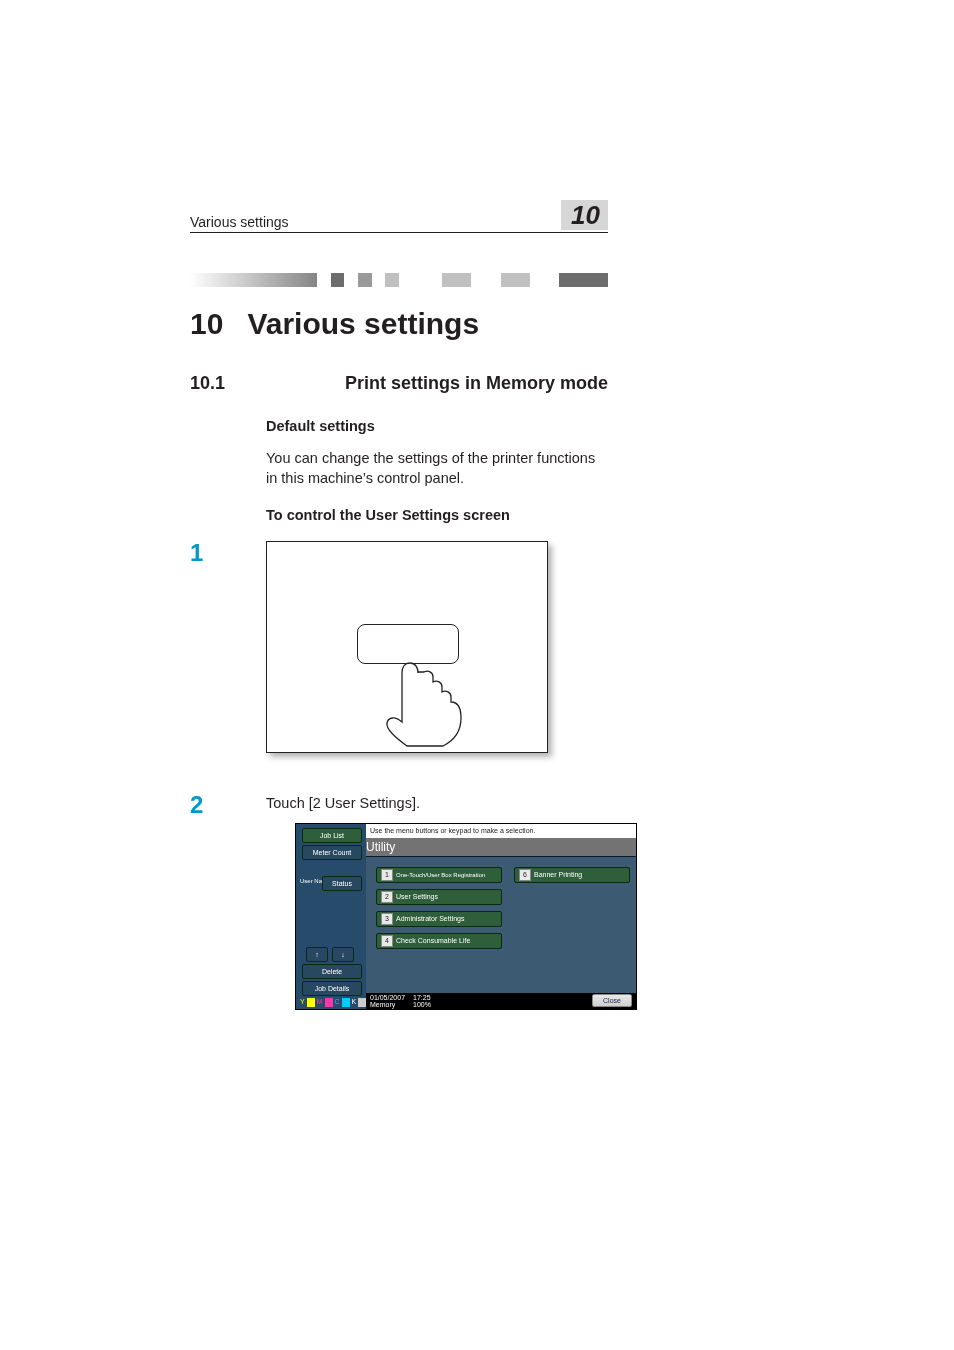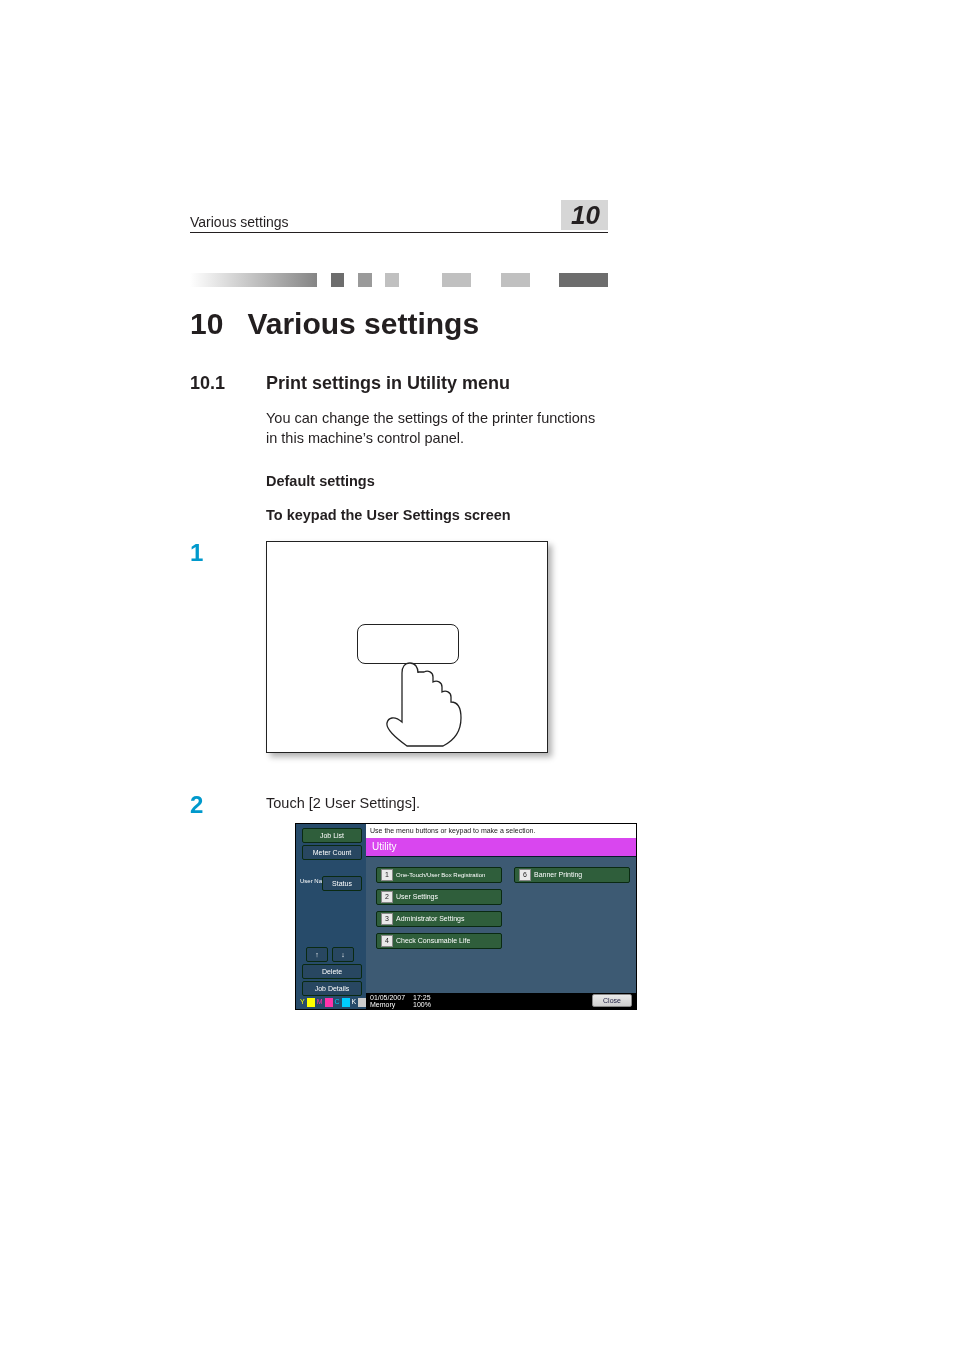--- a/index.html
+++ b/index.html
@@ -72,20 +72,21 @@
   }
   .h1-txt {
     font-size: 30px;
     font-weight: bold;
   }
   .h2-row {
     display: flex;
     align-items: baseline;
     gap: 20px;
     margin-top: 32px;
+    justify-content: space-between;
   }
   .h2-num {
     font-size: 18px;
     font-weight: bold;
     min-width: 56px;
   }
   .h2-txt {
     font-size: 18px;
     font-weight: bold;
   }
@@ -190,25 +191,24 @@
   }
   .ts-top {
     background: #fff;
     color: #222;
     height: 14px;
     line-height: 14px;
     padding-left: 4px;
     font-size: 7px;
   }
   .ts-crumb {
-    background: #d946ef;
+    background: #737373;
     height: 18px;
     line-height: 18px;
-    padding-left: 6px;
-    font-size: 10px;
+    font-size: 12px;
     border-bottom: 1px solid #0b1b2b;
   }
   .ts-body {
     flex: 1;
     background: #3d5a73;
     position: relative;
   }
   .ts-foot {
     height: 16px;
     background: #000;
@@ -318,27 +318,27 @@
     <div class="grad-R2"></div>
   </div>
 
   <div class="h1-row">
     <div class="h1-num">10</div>
     <div class="h1-txt">Various settings</div>
   </div>
 
   <div class="h2-row">
     <div class="h2-num">10.1</div>
-    <div class="h2-txt">Print settings in Utility menu</div>
-  </div>
+    <div class="h2-txt">Print settings in Memory mode</div>
+  </div>
+
+  <div class="indent sub-bold">Default settings</div>
 
   <div class="indent body-text">You can change the settings of the printer functions in this machine’s control panel.</div>
-
-  <div class="indent sub-bold">Default settings</div>
-  <div class="indent sub-bold" style="margin-top:18px;">To keypad the User Settings screen</div>
+  <div class="indent sub-bold" style="margin-top:18px;">To control the User Settings screen</div>
 
   <div class="step-row">
     <div class="step-num">1</div>
     <div class="step1-wrap">
 
       <div class="uc-box">
         <div class="uc-button"></div>
         <svg class="uc-finger" width="80" height="90" viewBox="0 0 80 90">
           <path d="M25 3 C20 3 17 7 17 13 L17 62 C9 55 3 58 2 63 C1 68 8 76 22 86 L58 86 C70 80 76 70 76 58 C76 47 72 42 66 42 L66 37 C66 32 61 30 57 32 L57 27 C57 22 52 20 48 22 L48 17 C48 12 43 10 39 12 L33 12 L33 13 C33 7 30 3 25 3 Z" fill="#fff" stroke="#222" stroke-width="1.3"></path>
         </svg>

